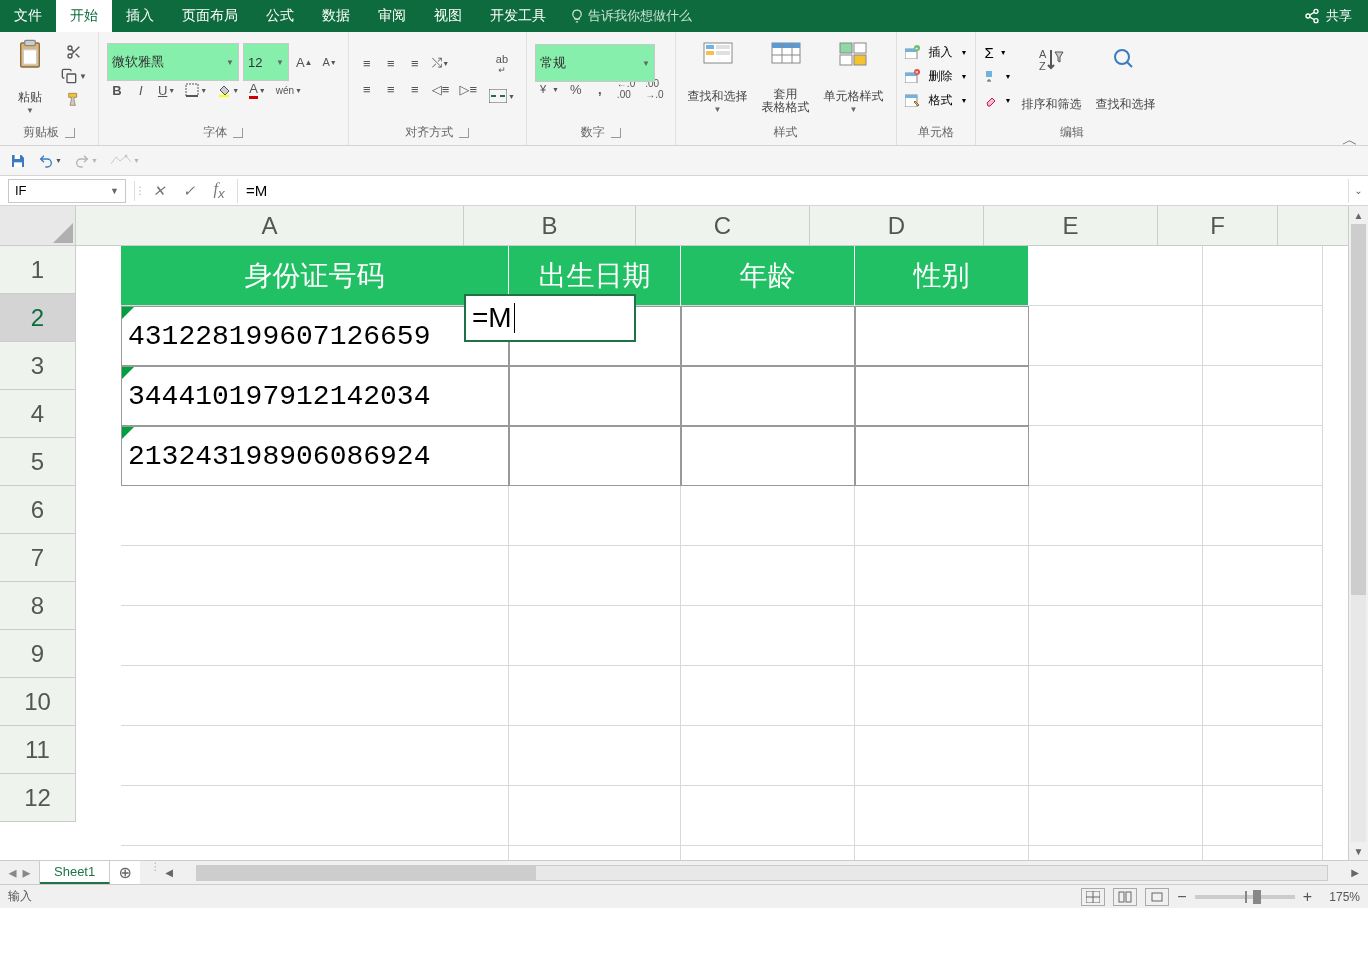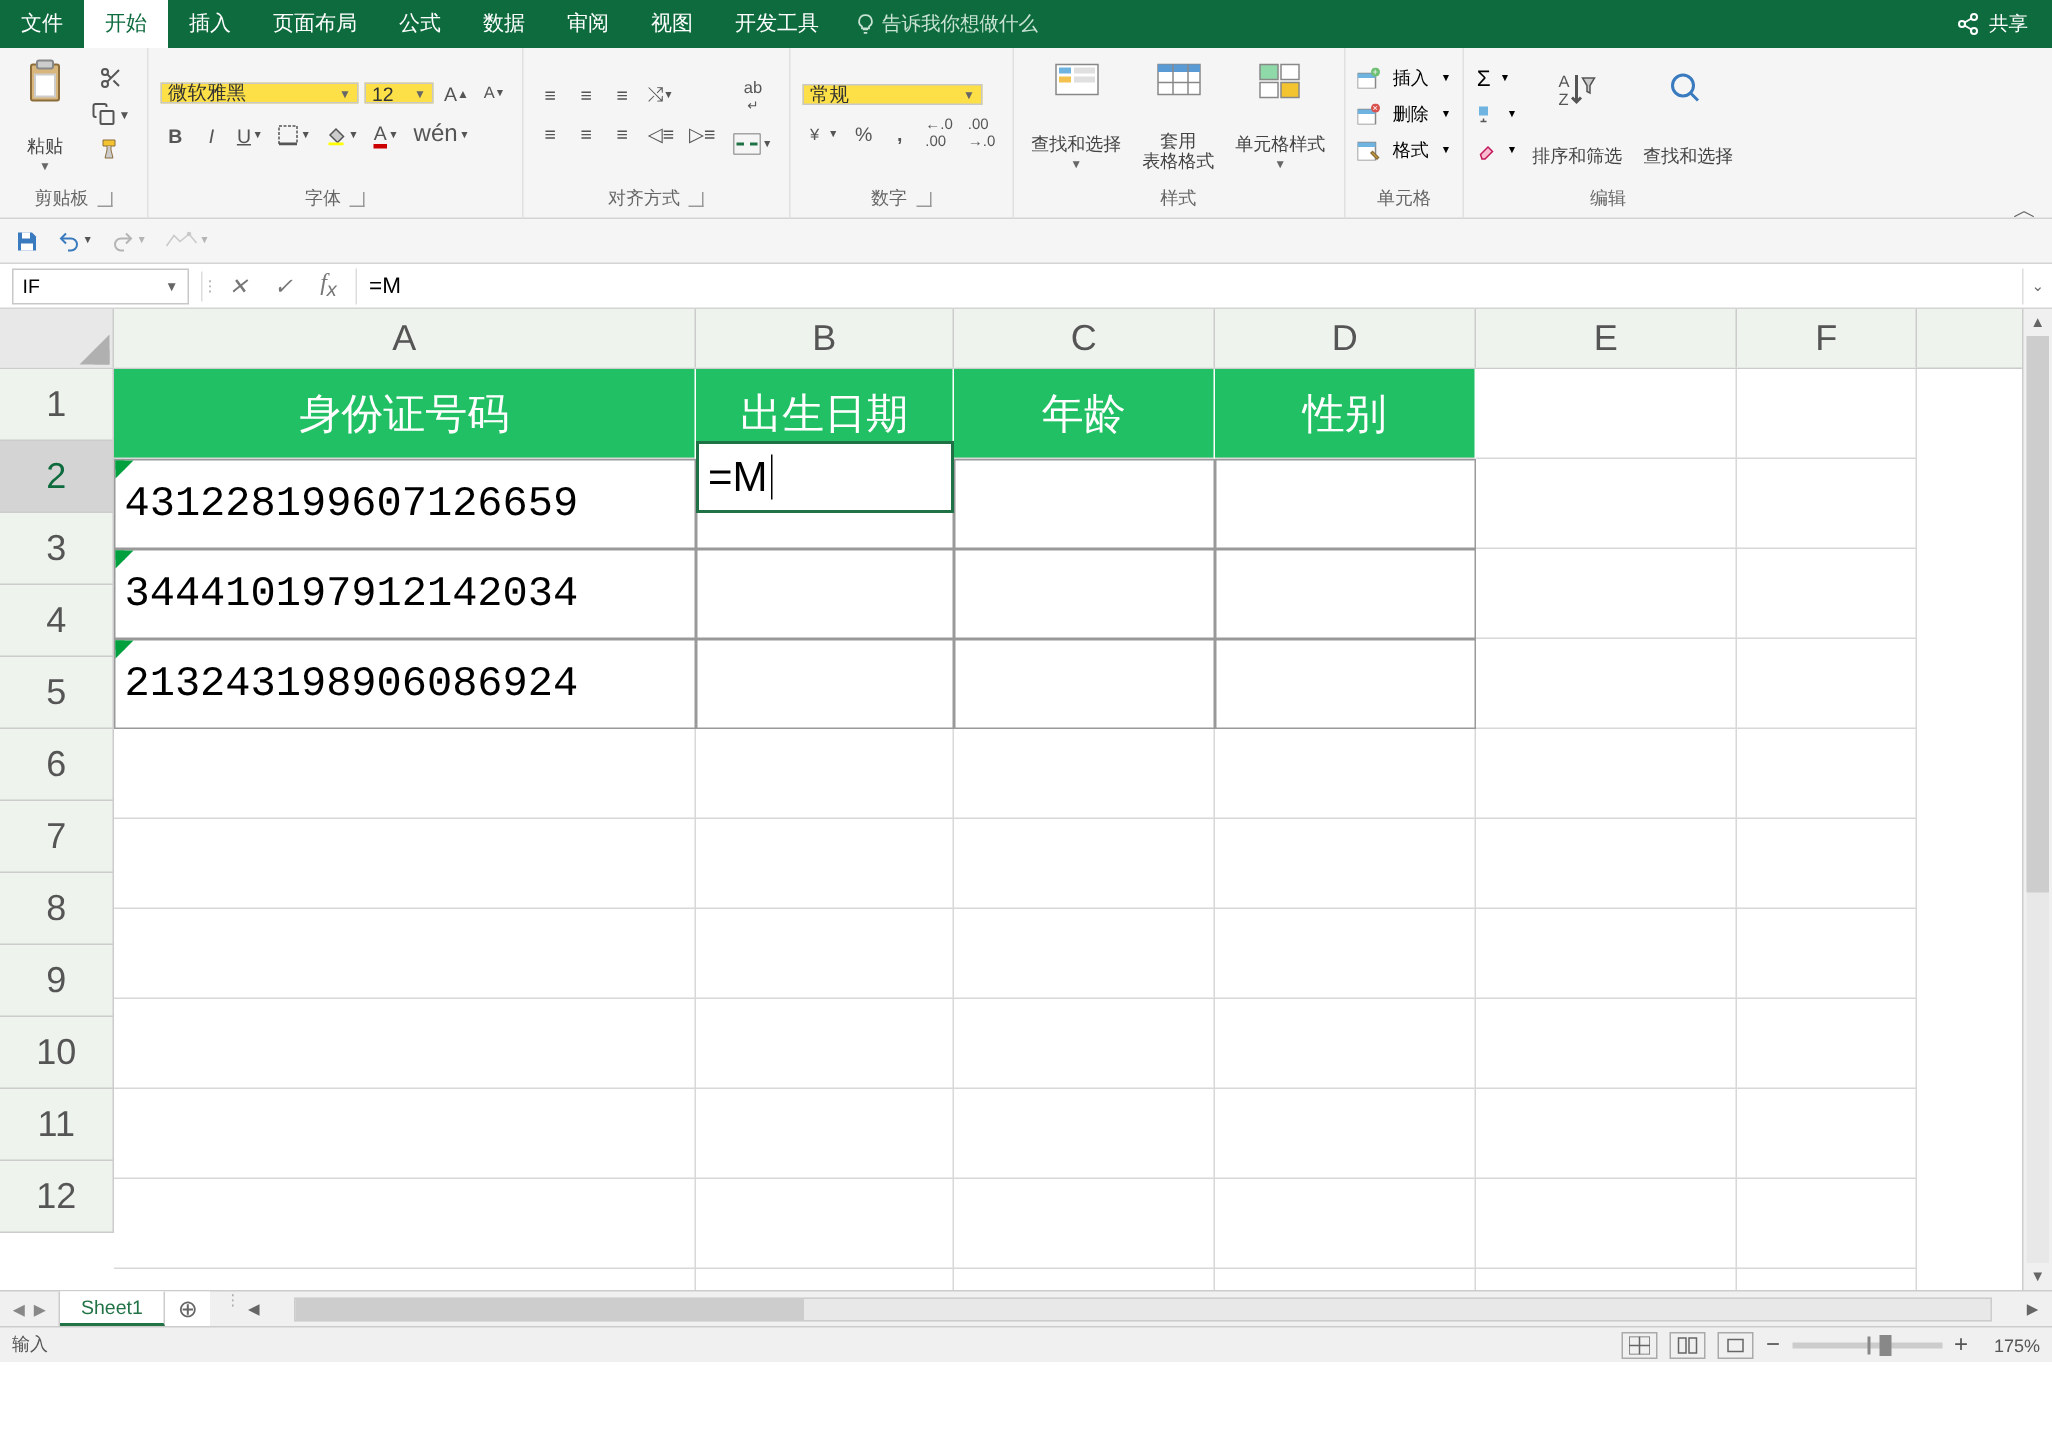--- a/index.html
+++ b/index.html
@@ -19,21 +19,21 @@
     .ribbon-group-label { text-align: center; font-size: 12px; color: #666; padding-bottom: 2px; display: flex; align-items: center; justify-content: center; gap: 2px;}
     .ribbon-group-label .launcher { width: 10px; height: 10px; border: 1px solid #999; border-left: none; border-top: none; position: relative; margin-left: 4px;}
     .ribbon-content { display: flex; gap: 6px; align-items: flex-start; flex: 1; }
     
     .big-btn { display: flex; flex-direction: column; align-items: center; justify-content: center; padding: 2px 4px; font-size: 12px; color: #444; height: 80px; min-width: 44px; }
     .big-btn .icon-slot { height: 40px; display: flex; align-items: center; justify-content: center; }
     .big-btn .label { margin-top: 16px; }
     
     .rows { display: flex; flex-direction: column; gap: 4px; justify-content: center; height: 80px; }
     .row { display: flex; align-items: center; gap: 4px; height: 22px; }
-    .dd { width: auto; height: 14px; border: 1px solid #c8c8c8; background: #fde047; display: flex; align-items: center; padding: 0 4px; font-size: 13px; color: #333; position: relative; }
+    .dd { width: auto; height: 38px; border: 1px solid #c8c8c8; background: #86efac; display: flex; align-items: center; padding: 0 4px; font-size: 13px; color: #333; position: relative; }
     .dd .arrow { margin-left: auto; font-size: 8px; color: #666; }
     .sm-btn { min-width: 20px; height: 20px; display: flex; align-items: center; justify-content: center; color: #555; font-size: 13px; padding: 0 3px; }
     
     .collapse-ribbon { position: absolute; right: 10px; top: 130px; color: #666; cursor: pointer; }
     
     
     .qat { background: #f5f5f5; height: 30px; border-bottom: 1px solid #d4d4d4; display: flex; align-items: center; padding: 0 10px; gap: 12px; }
     .qat-btn { display: flex; align-items: center; color: #555; }
     
     
@@ -52,21 +52,21 @@
     .select-all { width: 76px; border-right: 1px solid #ccc; background: #e8e8e8; position: relative; }
     .select-all::after { content: ""; position: absolute; right: 2px; bottom: 2px; border: 10px solid transparent; border-right-color: #b0b0b0; border-bottom-color: #b0b0b0; }
     .col-h { border-right: 1px solid #ccc; display: flex; align-items: center; justify-content: center; font-size: 24px; color: #555; background: #eef3ee;}
     .col-A { width: 388px; } .col-B { width: 172px; } .col-C { width: 174px; } .col-D { width: 174px; } .col-E { width: 174px; } .col-F { width: 120px; }
     
     .grid-body { display: flex; }
     .row-headers { width: 76px; }
     .row-h { height: 48px; border-bottom: 1px solid #ccc; border-right: 1px solid #ccc; background: #eef3ee; display: flex; align-items: center; justify-content: center; font-size: 24px; color: #555; }
     .row-h.active { background: #d4d4d4; color: #0e6b3e; }
     .cells { position: relative; }
-    .cell-row { display: flex; height: 60px; }
+    .cell-row { display: flex; height: 60px; padding-left: 45px; }
     .cell { border-right: 1px solid #d8d8d8; border-bottom: 1px solid #d8d8d8; display: flex; align-items: center; padding: 0 6px; font-size: 28px; color: #000; font-family: "Microsoft YaHei"; overflow: visible; white-space: nowrap; }
     .cell.header-cell { background: #22c064; color: #fff; justify-content: center; font-size: 28px; border-right-color: #fff; border-bottom: 1px solid #d8d8d8; }
     .cell.bordered { border: 1px solid #999; }
     .green-tri { position: relative; font-family: Liberation Mono, monospace; }
     .green-tri::before { content: ""; position: absolute; left: 0; top: 0; border: 6px solid transparent; border-left-color: #00a03e; border-top-color: #00a03e; }
     
     .active-cell { position: absolute; border: 2px solid #1f7246; background: #fff; display: flex; align-items: center; padding: 0 6px; font-size: 28px; }
     .cursor-blink { display: inline-block; width: 1px; height: 30px; background: #000; margin-left: 2px; animation: blink 1s infinite; vertical-align: middle;}
     @keyframes blink { 50% { opacity: 0; } }
     
@@ -211,21 +211,21 @@
                 <path d="M3 7l4-4 5 5-4 4-5-5z" fill="#ccc" stroke="#555"></path>
                 <rect x="2" y="12" width="10" height="2" fill="#ffff00"></rect>
               </svg>
               <span style="font-size:7px;margin-left:1px">▼</span>
             </div>
           <div class="sm-btn">
               <span style="border-bottom:3px solid #c00">A</span>
               <span style="font-size:7px;margin-left:1px">▼</span>
             </div>
           <div class="sm-btn">
-              <span style="font-size:16px">wén</span>
+              <span style="font-size:10px">wén</span>
               <span style="font-size:7px;margin-left:1px">▼</span>
             </div>
         </div>
       </div>
     </div>
     <div class="ribbon-group-label">
         <span>字体</span>
         <span class="launcher"></span>
       </div>
   </div>

